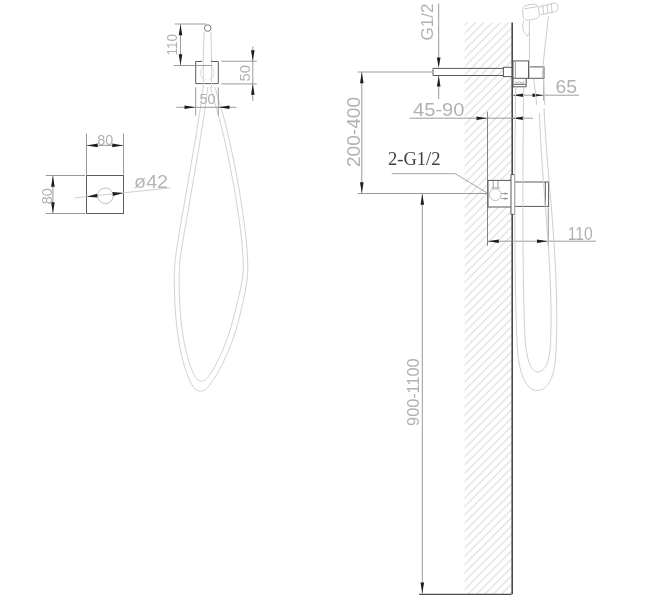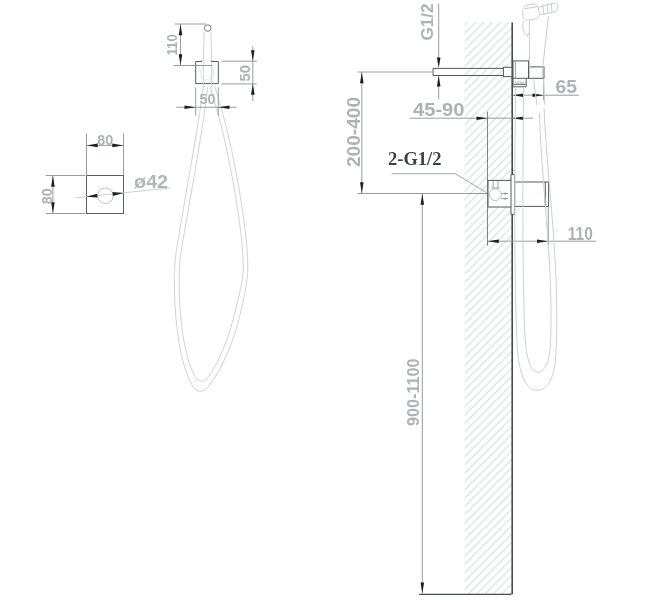--- a/index.html
+++ b/index.html
@@ -1,16 +1,16 @@
 <!DOCTYPE html>
 <html><head>
 <meta charset="utf-8">
 <style>
   html,body{margin:0;padding:0;background:#ffffff;}
-  #page{position:relative;width:669px;height:600px;background:#ffffff;overflow:hidden;font-weight:bold;}
+  #page{position:relative;width:669px;height:600px;background:#ffffff;overflow:hidden;}
   svg{position:absolute;left:0;top:0;}
   text{font-family:"Liberation Sans",sans-serif;}
 </style>
 </head>
 <body>
 <div id="page">
 <svg width="669" height="600" viewBox="0 0 669 600">
 <defs>
   <pattern id="hat" width="8.3" height="8.3" patternUnits="userSpaceOnUse">
     <path d="M-2.075,2.075 L2.075,-2.075 M0,8.3 L8.3,0 M6.225,10.375 L10.375,6.225" stroke="#d2d6d9" stroke-width="0.95" fill="none"></path>

